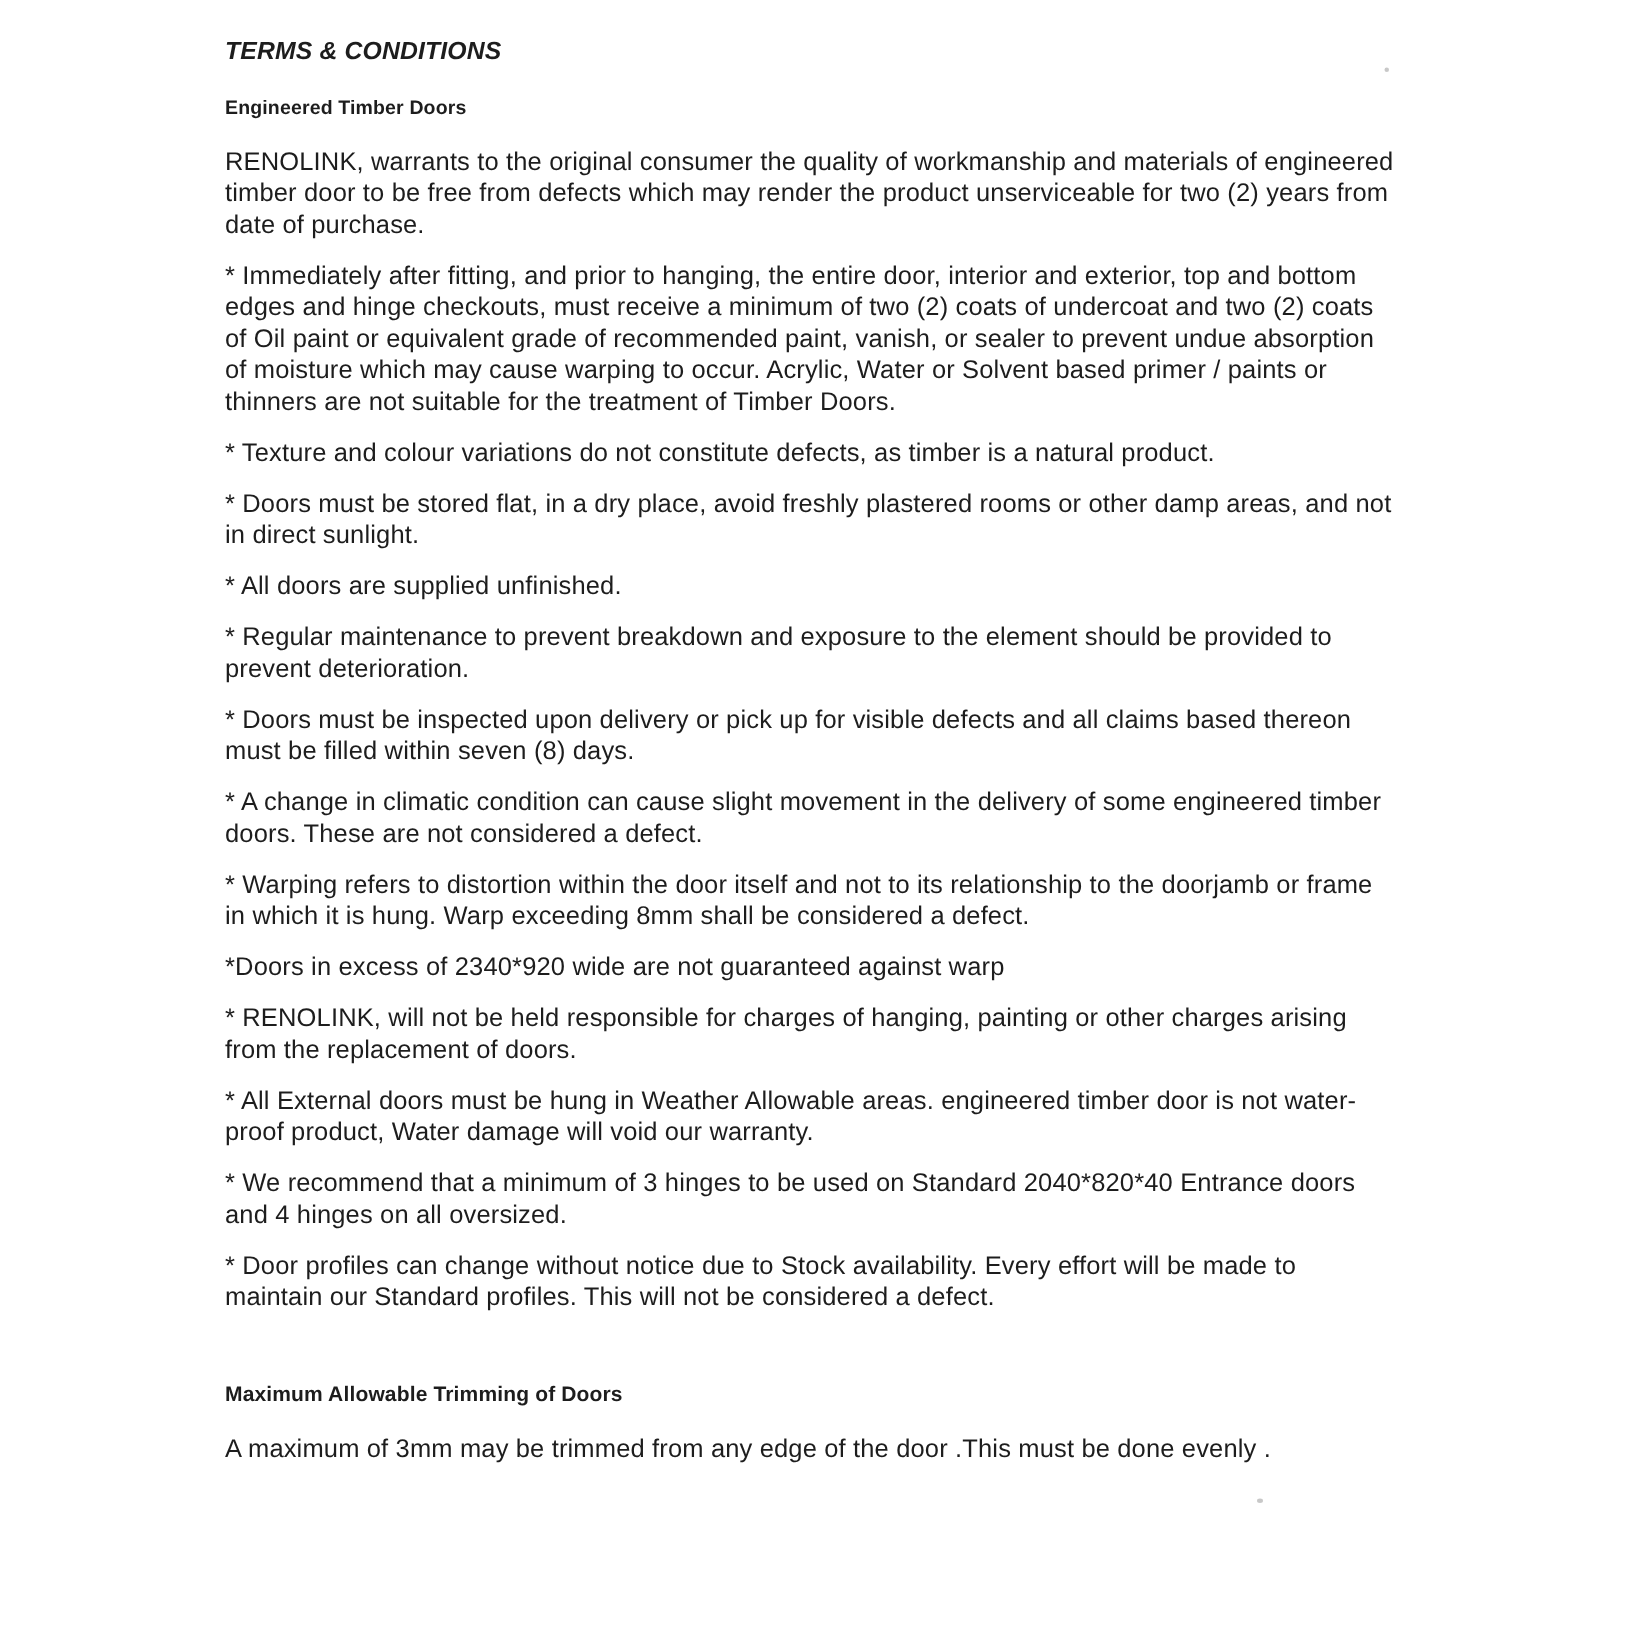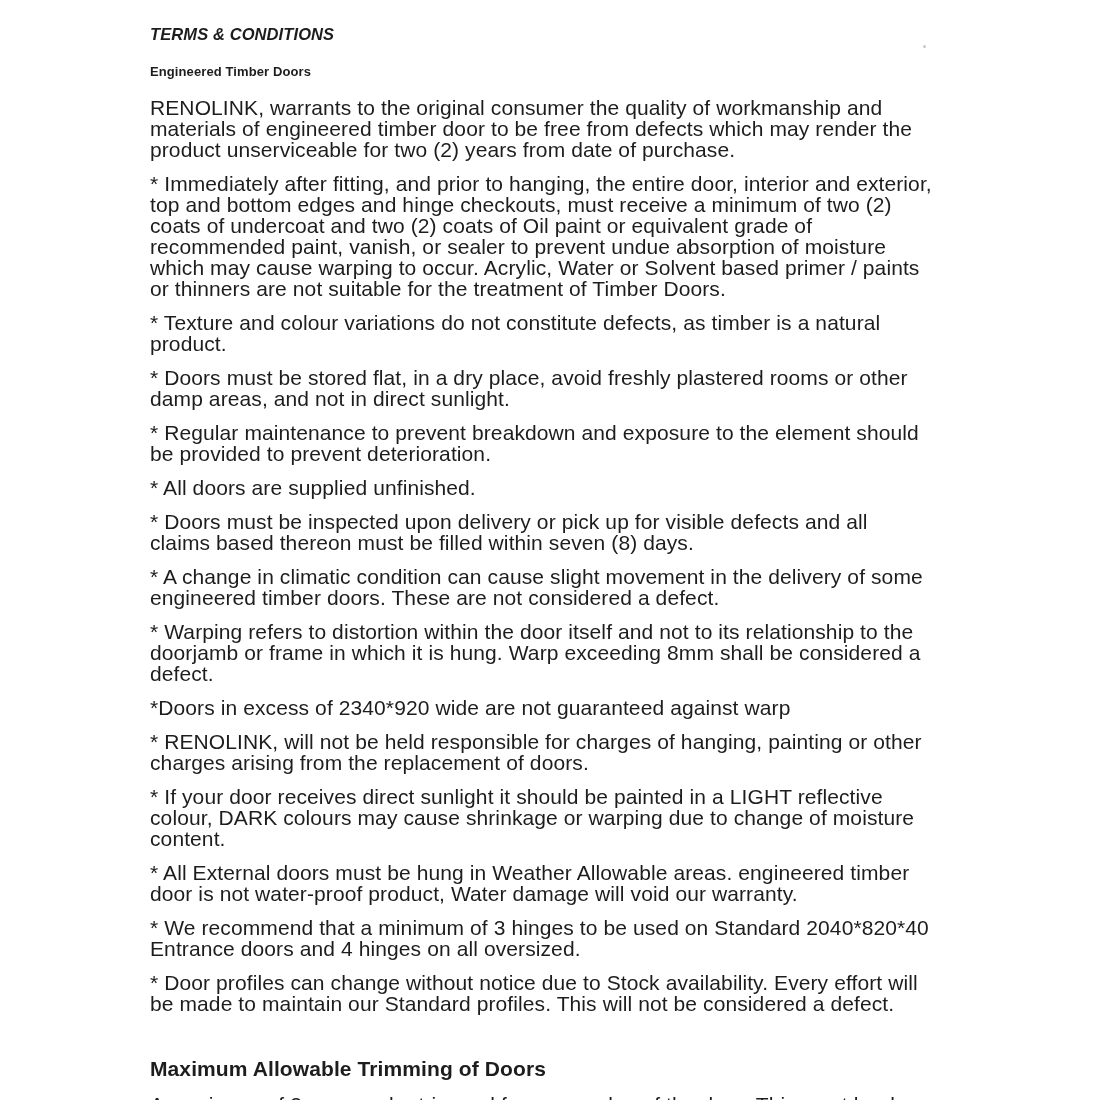--- a/index.html
+++ b/index.html
@@ -31,26 +31,26 @@
     line-height: 21px;
     font-style: italic;
   }
   .doc-subtitle {
     font-size: 13px;
     font-weight: bold;
     margin: 0 0 15px 0;
     line-height: 21px;
   }
   .para {
-    font-size: 21px;
+    font-size: 17px;
     line-height: 21px;
     margin: 0 0 13px 0;
   }
   .trim-heading {
-    font-size: 21px;
+    font-size: 14px;
     font-weight: bold;
     margin: 44px 0 15px 0;
     line-height: 21px;
   }
   .speck {
     position: absolute;
     background: #9a9a9a;
     border-radius: 50%;
     opacity: 0.55;
   }
@@ -64,28 +64,27 @@
 
   <h1 class="doc-title">TERMS &amp; CONDITIONS</h1>
 
   <h2 class="doc-subtitle">Engineered Timber Doors</h2>
 
   <p class="para">RENOLINK, warrants to the original consumer the quality of workmanship and materials of engineered timber door to be free from defects which may render the product unserviceable for two (2) years from date of purchase.</p>
 
   <p class="para">* Immediately after fitting, and prior to hanging, the entire door, interior and exterior, top and bottom edges and hinge checkouts, must receive a minimum of two (2) coats of undercoat and two (2) coats of Oil paint or equivalent grade of recommended paint, vanish, or sealer to prevent undue absorption of moisture which may cause warping to occur. Acrylic, Water or Solvent based primer / paints or thinners are not suitable for the treatment of Timber Doors.</p>
   <p class="para">* Texture and colour variations do not constitute defects, as timber is a natural product.</p>
   <p class="para">* Doors must be stored flat, in a dry place, avoid freshly plastered rooms or other damp areas, and not in direct sunlight.</p>
+  <p class="para">* All doors are supplied unfinished.</p>
   <p class="para">* Regular maintenance to prevent breakdown and exposure to the element should be provided to prevent deterioration.</p>
-  <p class="para">* All doors are supplied unfinished.</p>
   <p class="para">* Doors must be inspected upon delivery or pick up for visible defects and all claims based thereon must be filled within seven (8) days.</p>
   <p class="para">* A change in climatic condition can cause slight movement in the delivery of some engineered timber doors. These are not considered a defect.</p>
   <p class="para">* Warping refers to distortion within the door itself and not to its relationship to the doorjamb or frame in which it is hung. Warp exceeding 8mm shall be considered a defect.</p>
   <p class="para">*Doors in excess of 2340*920 wide are not guaranteed against warp</p>
   <p class="para">* RENOLINK, will not be held responsible for charges of hanging, painting or other charges arising from the replacement of doors.</p>
-  <p class="para">* If your door receives direct sunlight it should be painted in a LIGHT reflective colour, DARK colours may cause shrinkage or warping due to change of moisture content.</p>
   <p class="para">* All External doors must be hung in Weather Allowable areas. engineered timber door is not water-proof product, Water damage will void our warranty.</p>
   <p class="para">* We recommend that a minimum of 3 hinges to be used on Standard 2040*820*40 Entrance doors and 4 hinges on all oversized.</p>
   <p class="para">* Door profiles can change without notice due to Stock availability. Every effort will be made to maintain our Standard profiles. This will not be considered a defect.</p>
 
   <h2 class="trim-heading">Maximum Allowable Trimming of Doors</h2>
   <p class="para">A maximum of 3mm may be trimmed from any edge of the door .This must be done evenly .</p>
 
 </div>
 
 <span class="speck s1"></span>

